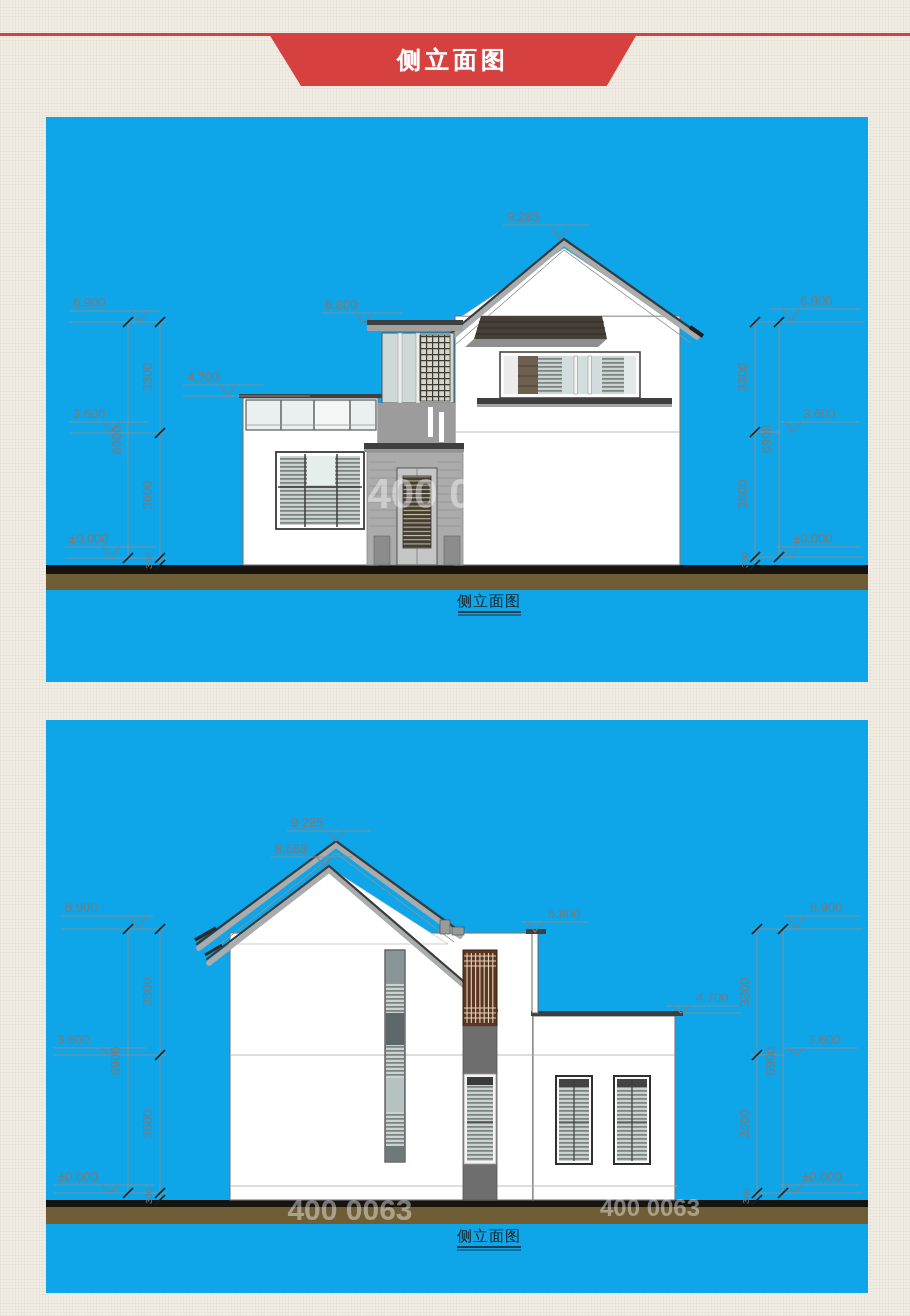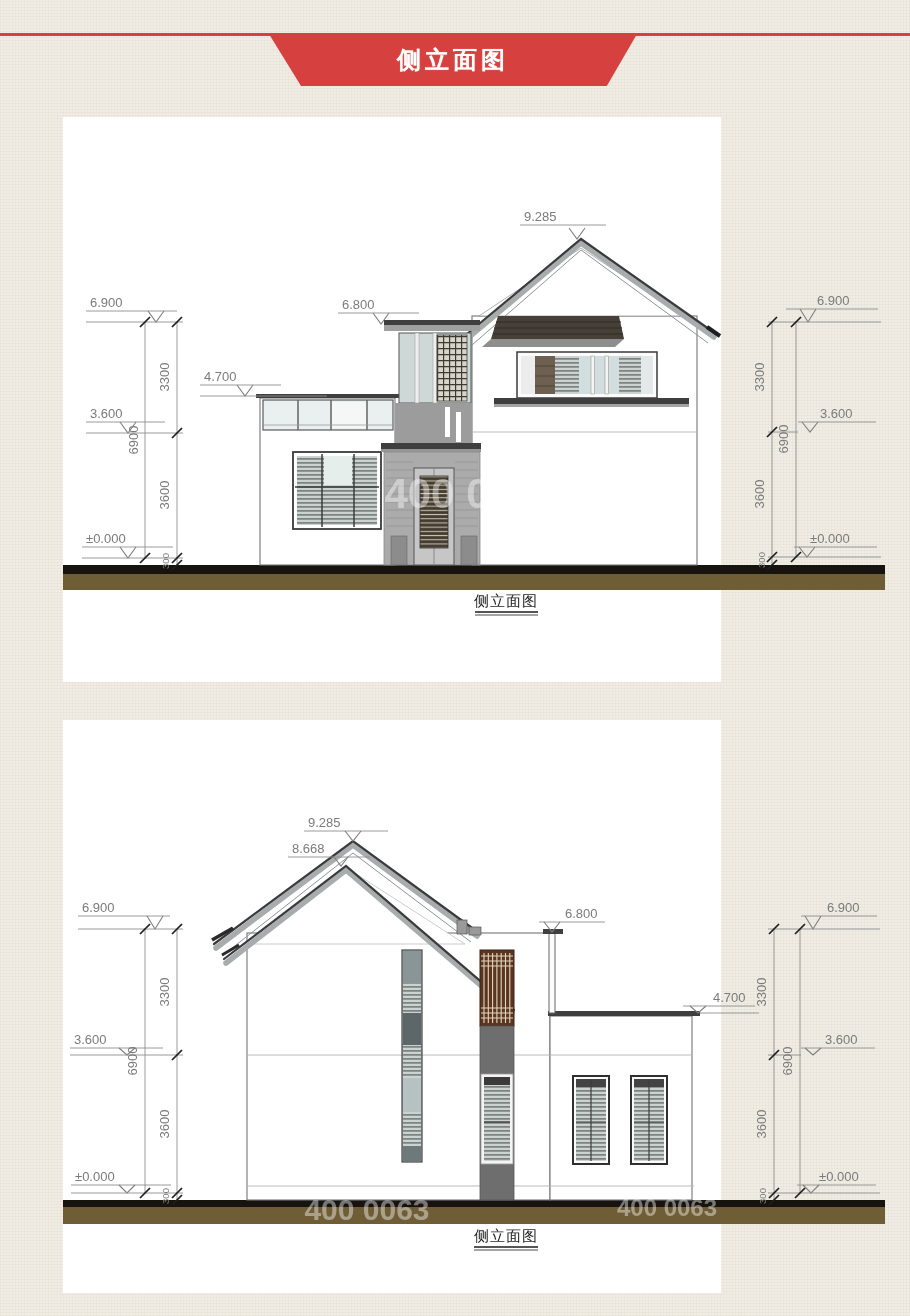--- a/index.html
+++ b/index.html
@@ -14,21 +14,21 @@
   .top-line{position:absolute;left:0;top:33px;width:910px;height:3px;background:#d6403e;}
   .banner{
     position:absolute;left:269px;top:34px;width:368px;height:52px;background:#d6403e;
     clip-path:polygon(0 0,100% 0,91.8% 100%,8.7% 100%);
     display:flex;align-items:center;justify-content:center;
   }
   .banner span{
     color:#ffffff;font-size:24px;letter-spacing:4px;font-weight:bold;
     text-shadow:0 0 1px rgba(255,255,255,.6);
   }
-  .panel{position:absolute;left:63px;width:658px;background:#ffffff;}
+  .panel{position:absolute;left:46px;width:822px;background:#0ea5e9;}
   .panel1{top:117px;height:565px;}
   .panel2{top:720px;height:573px;}
   .panel svg{display:block;width:822px;height:100%;}
 
   
   .dimln{stroke:#8f8f8f;stroke-width:.9;fill:none;}
   .tri{fill:none;stroke:#7e7e7e;stroke-width:1.1;}
   .tick{stroke:#1f1f1f;stroke-width:1.7;}
   .dimtx{fill:#7b7b7b;font-size:13px;font-family:"Liberation Sans",sans-serif;}
   .dimtxs{fill:#7b7b7b;font-size:9.5px;font-family:"Liberation Sans",sans-serif;}

